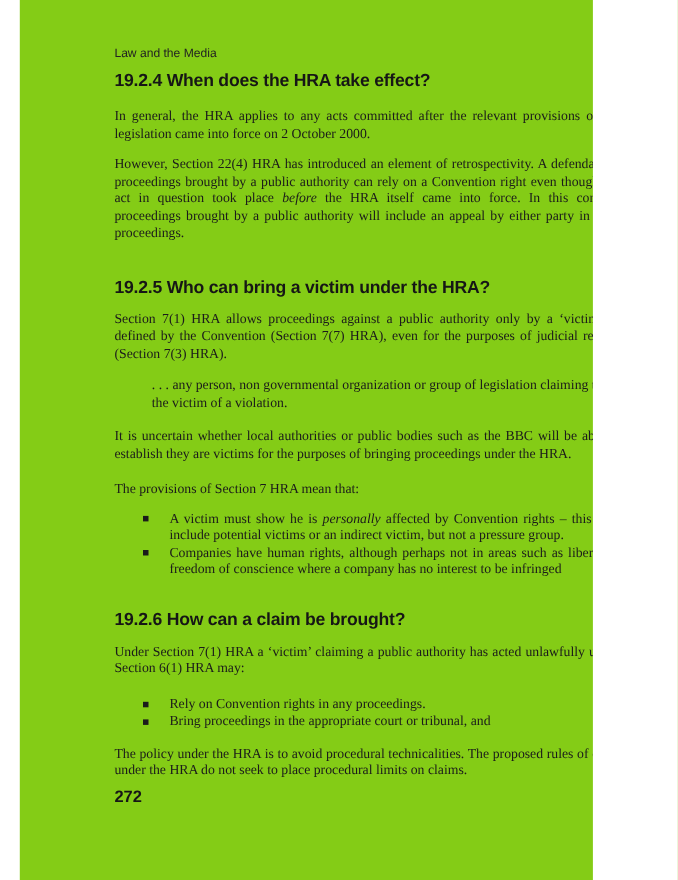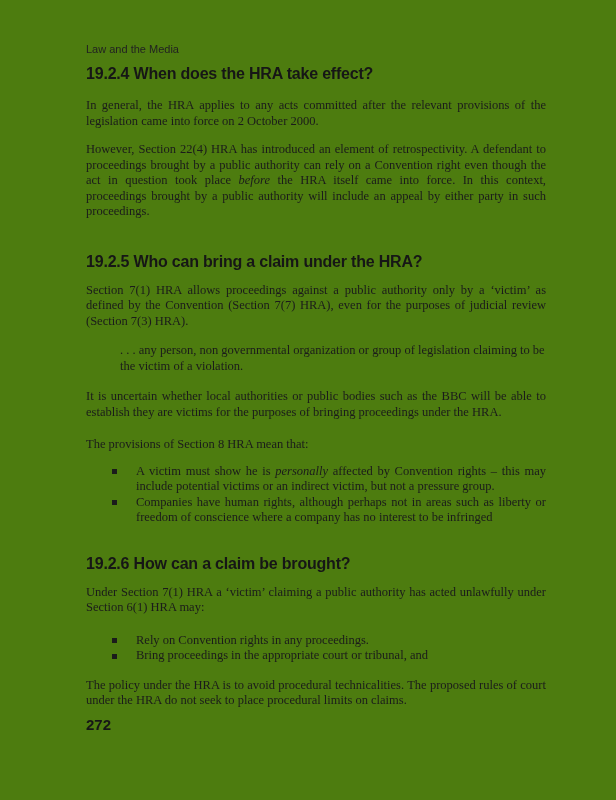--- a/index.html
+++ b/index.html
@@ -1,22 +1,23 @@
 <!DOCTYPE html>
 <html><head>
 <meta charset="utf-8">
 <style>
   html, body { margin: 0; padding: 0; background: #ffffff; }
   .page {
     position: relative;
-    width: 616px;
+    width: 521px;
     height: 800px;
-    background: #4d7c0f;
+    background: #84cc16;
     color: #1b1b1b;
     overflow: hidden;
+    margin-left: 18px;
   }
   .content {
     position: absolute;
     left: 86px;
     top: 43px;
     width: 460px;
     font-family: "Liberation Serif", "DejaVu Serif", serif;
     font-size: 12.5px;
     line-height: 15.5px;
   }
@@ -88,30 +89,30 @@
   <div class="content">
 
     <div class="running-head">Law and the Media</div>
 
     <h2 class="heading">19.2.4 When does the HRA take effect?</h2>
 
     <p class="body">In general, the HRA applies to any acts committed after the relevant provisions of the legislation came into force on 2 October 2000.</p>
 
     <p class="body"><span>However, Section 22(4) HRA has introduced an element of retrospectivity. A defendant to proceedings brought by a public authority can rely on a Convention right even though the act in question took place </span><em>before</em><span> the HRA itself came into force. In this context, proceedings brought by a public authority will include an appeal by either party in such proceedings.</span></p>
 
-    <h2 class="heading hmb gap1">19.2.5 Who can bring a claim under the HRA?</h2>
+    <h2 class="heading hmb gap1">19.2.5 Who can bring a victim under the HRA?</h2>
 
     <p class="body mb14">Section 7(1) HRA allows proceedings against a public authority only by a ‘victim’ as defined by the Convention (Section 7(7) HRA), even for the purposes of judicial review (Section 7(3) HRA).</p>
 
 
     <div class="quote">. . . any person, non governmental organization or group of legislation claiming to be the victim of a violation.</div>
 
     <p class="body mb17">It is uncertain whether local authorities or public bodies such as the BBC will be able to establish they are victims for the purposes of bringing proceedings under the HRA.</p>
 
-    <p class="body mb11">The provisions of Section 8 HRA mean that:</p>
+    <p class="body mb11">The provisions of Section 7 HRA mean that:</p>
 
     <ul class="bullets">
       <li><span class="bullet-marker"></span><span>A victim must show he is </span><em>personally</em><span> affected by Convention rights – this may include potential victims or an indirect victim, but not a pressure group.</span></li>
       <li><span class="bullet-marker"></span><span>Companies have human rights, although perhaps not in areas such as liberty or freedom of conscience where a company has no interest to be infringed</span></li>
     </ul>
 
     <h2 class="heading hmb gap2">19.2.6 How can a claim be brought?</h2>
 
     <p class="body mb17">Under Section 7(1) HRA a ‘victim’ claiming a public authority has acted unlawfully under Section 6(1) HRA may:</p>
 

